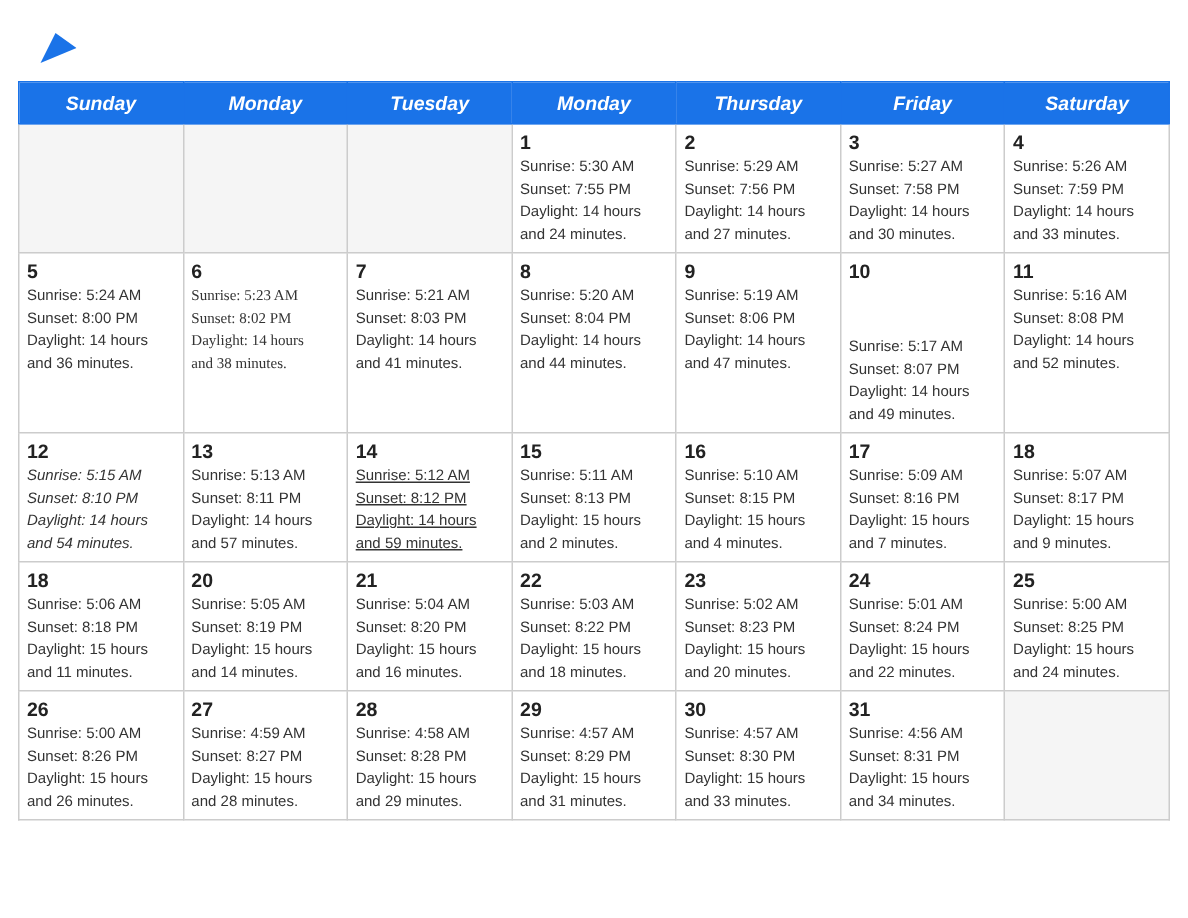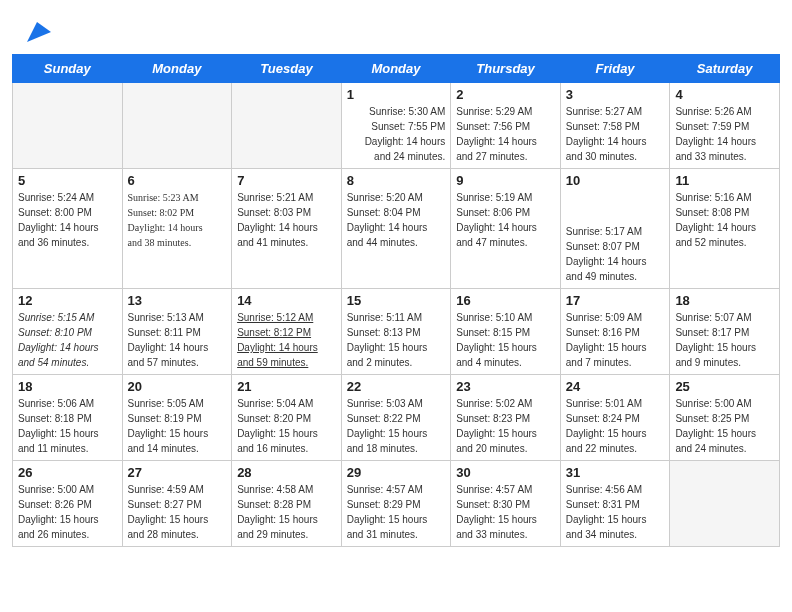--- a/index.html
+++ b/index.html
@@ -138,21 +138,21 @@
           <th>Saturday</th>
         </tr>
       </thead>
       <tbody id="cal-body">
       <tr class="cal-row">
             <td class="empty"></td>
             <td class="empty"></td>
             <td class="empty"></td>
             <td>
               <span class="day-num">1</span>
-              <div class="day-info" style="white-space: pre-line; text-align: right;">Sunrise: 5:30 AM
+              <div class="day-info" style="white-space: pre-line;">Sunrise: 5:30 AM
 Sunset: 7:55 PM
 Daylight: 14 hours
 and 24 minutes.</div>
             </td>
             <td>
               <span class="day-num">2</span>
               <div class="day-info" style="white-space: pre-line;">Sunrise: 5:29 AM
 Sunset: 7:56 PM
 Daylight: 14 hours
 and 27 minutes.</div>

